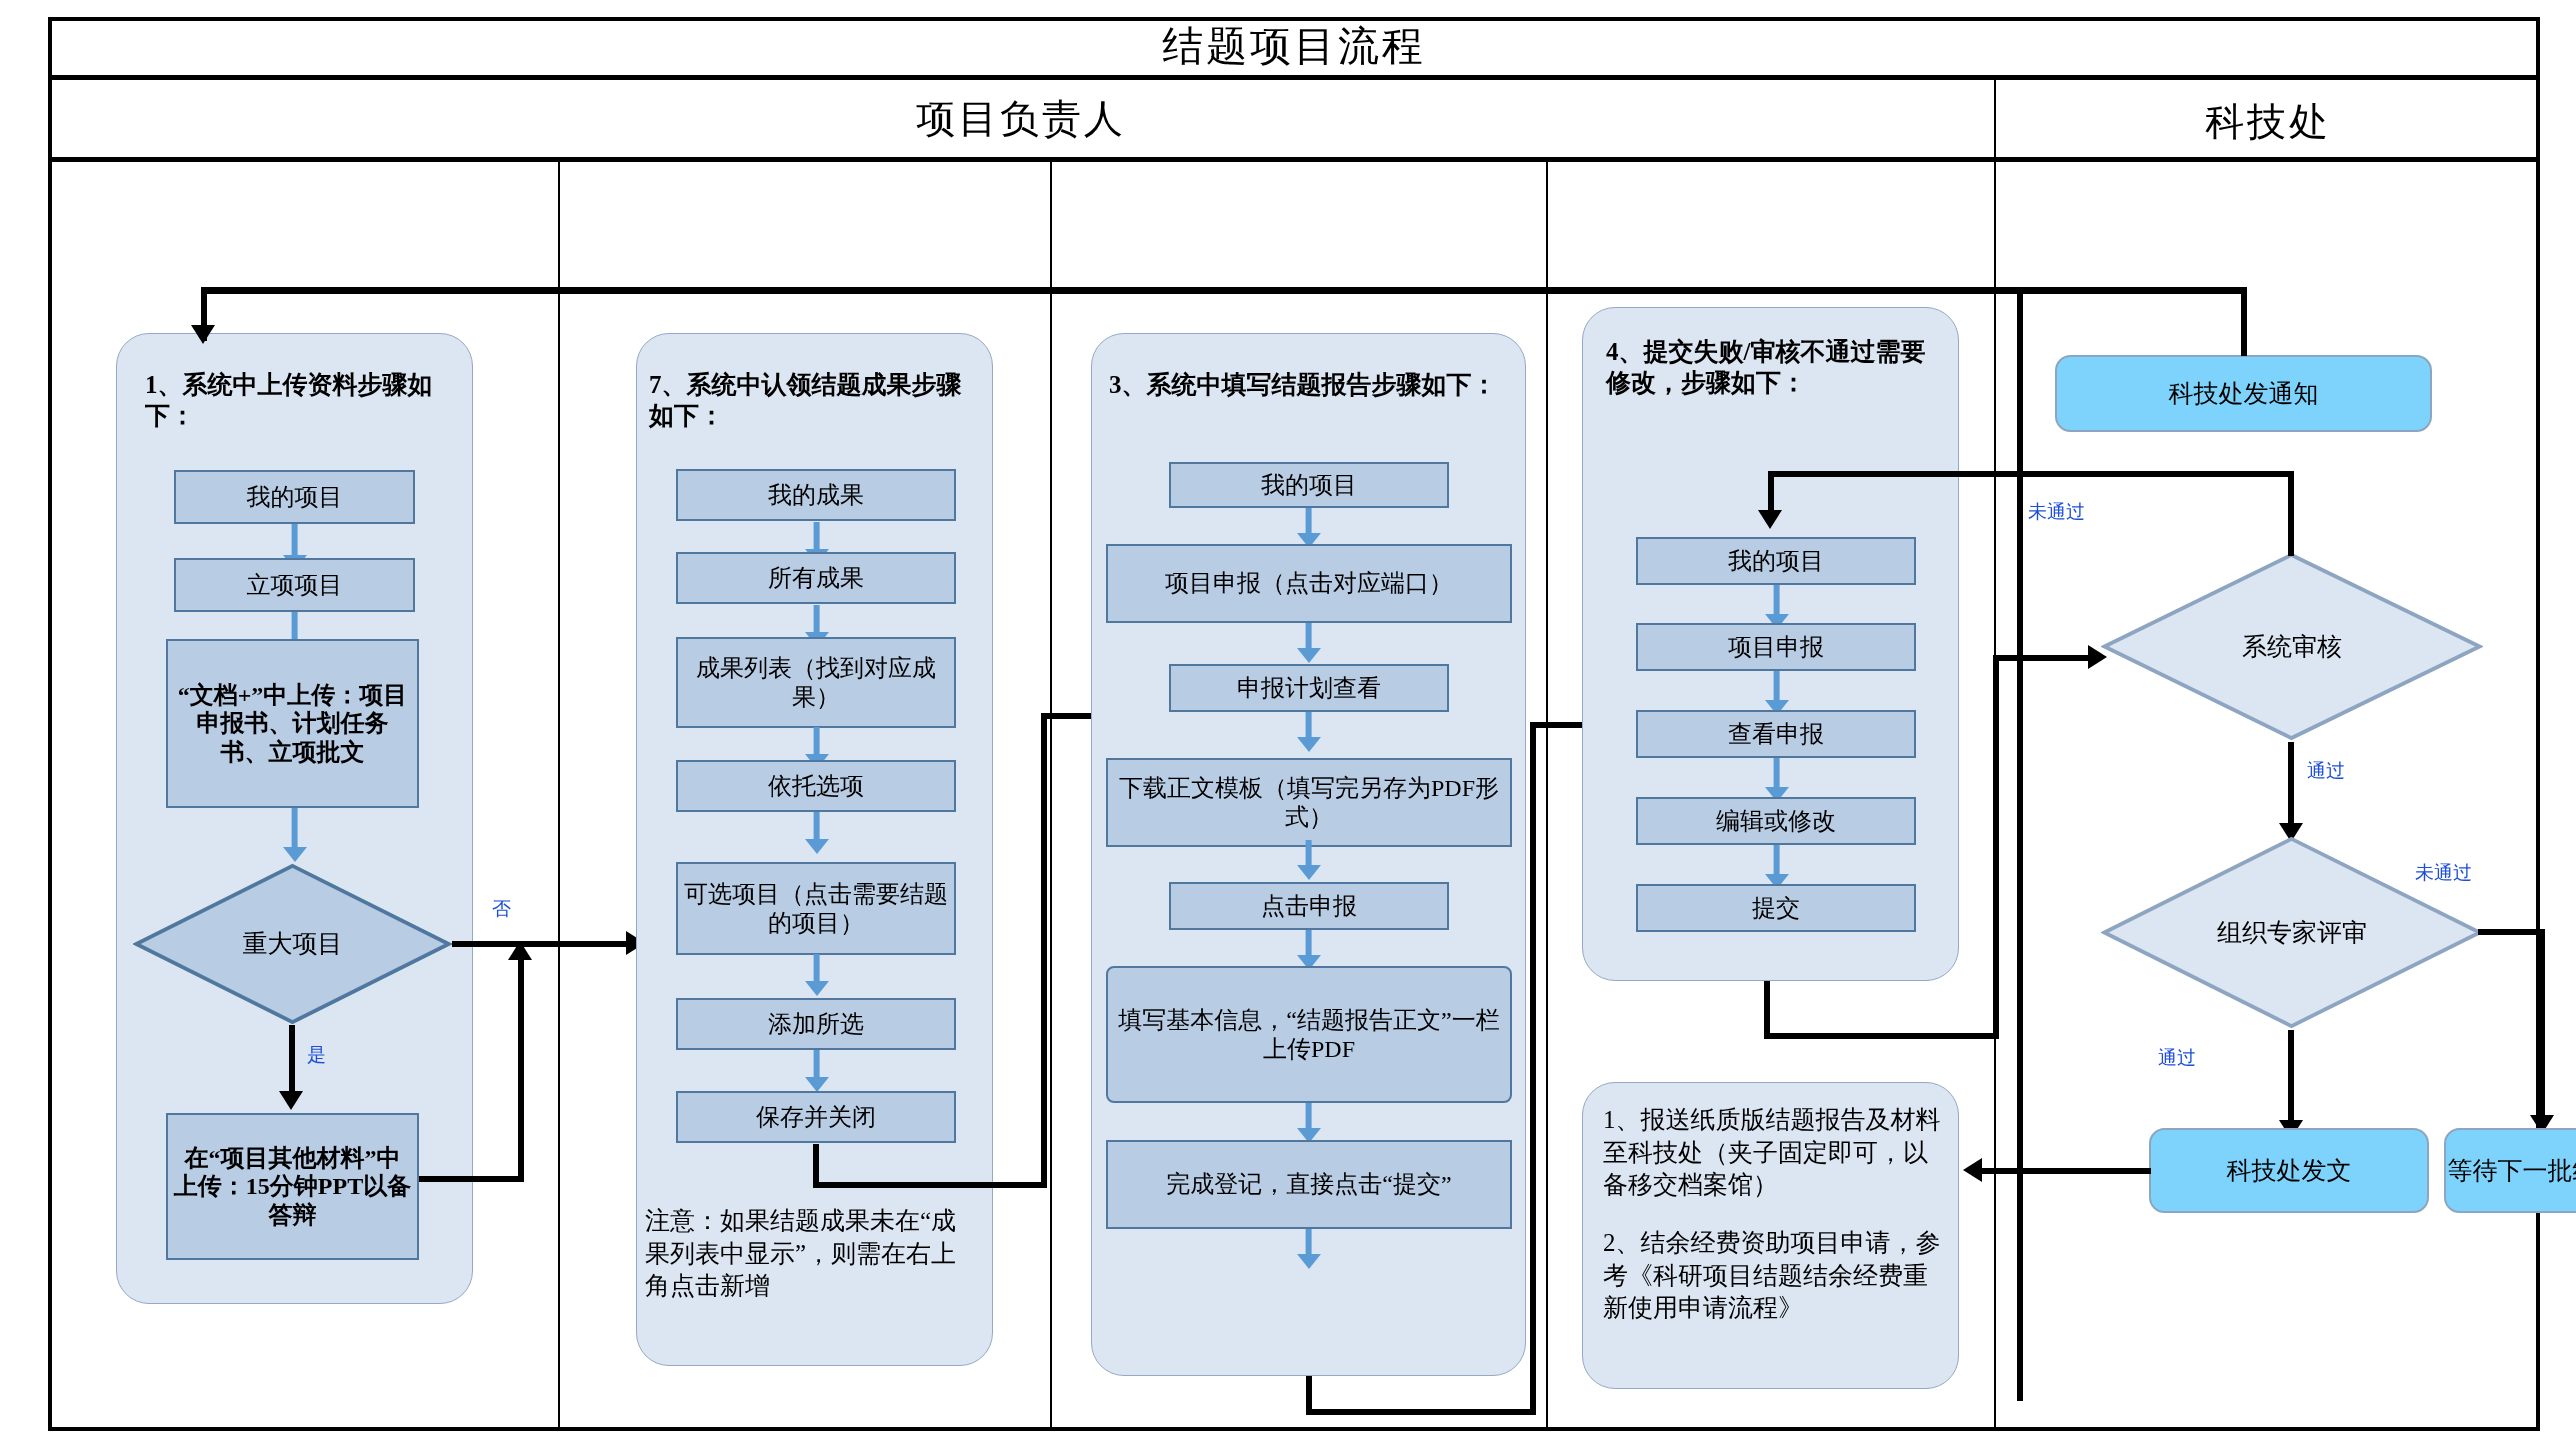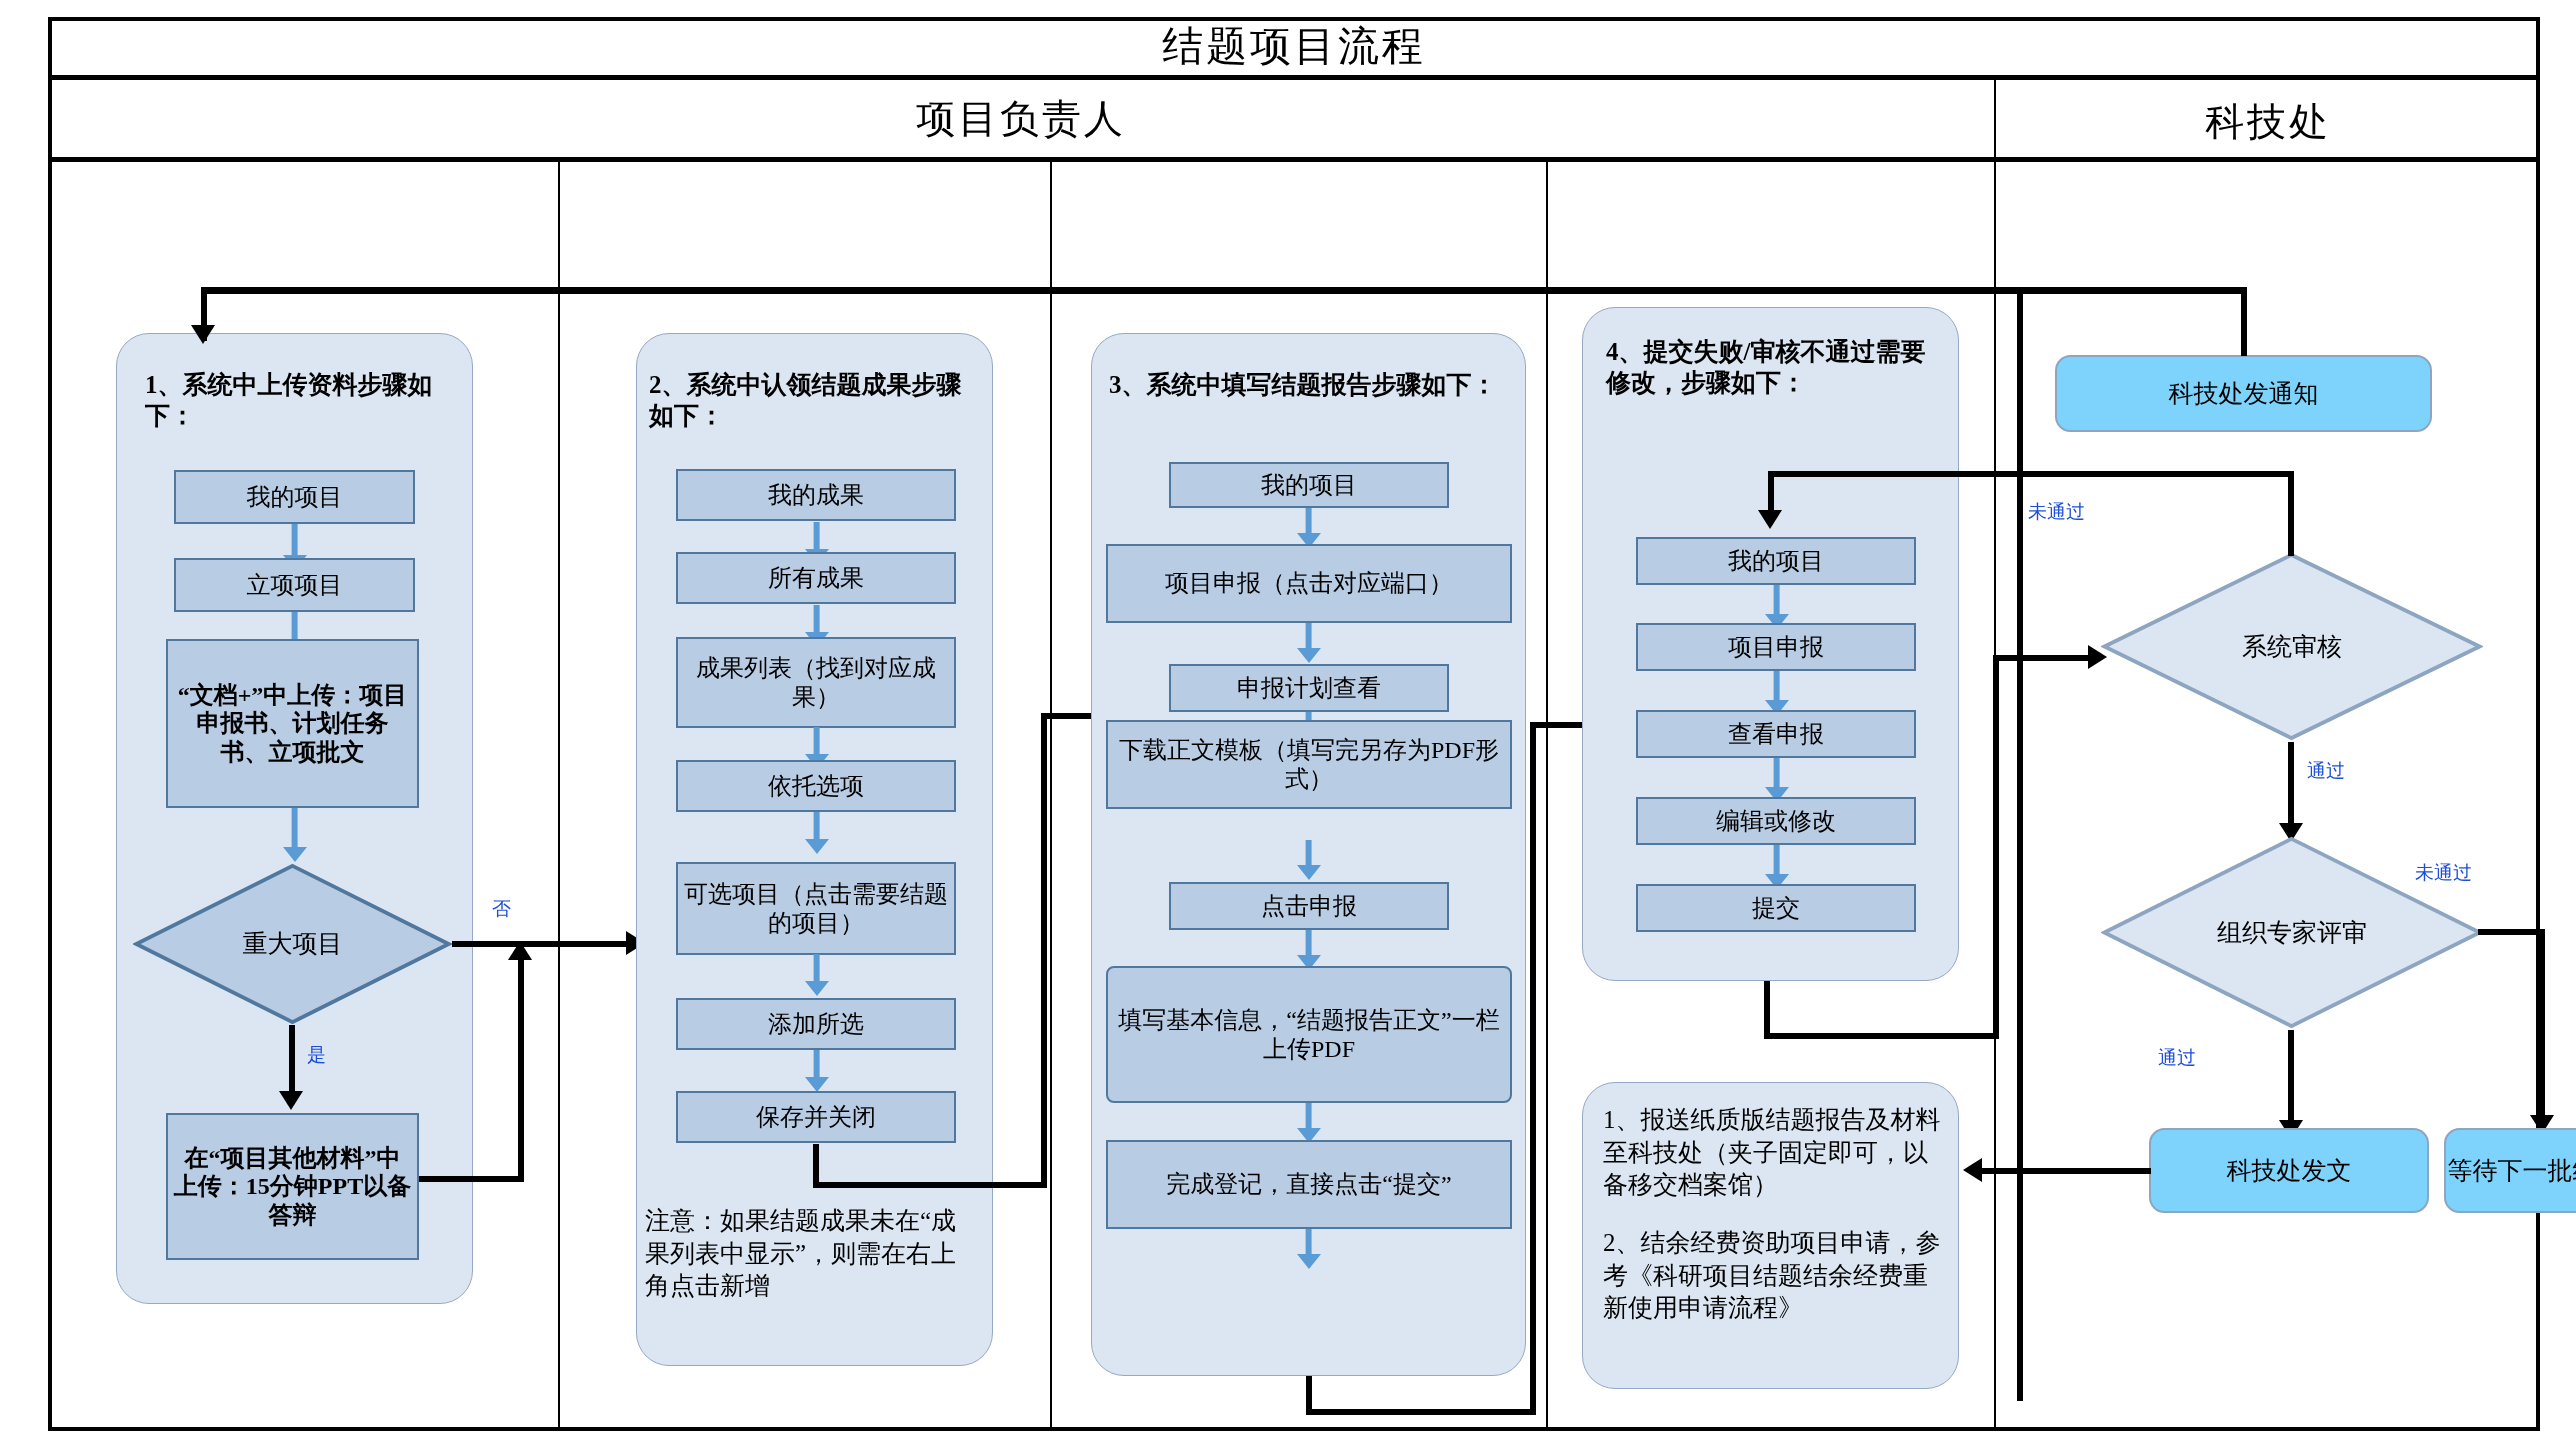--- a/index.html
+++ b/index.html
@@ -122,21 +122,21 @@
   <div class="kline" style="left:452px;top:941px;width:178px;height:5.8px;"></div>
   <div class="kline" style="left:518px;top:941px;width:5.8px;height:241px;"></div>
   <div class="kline" style="left:419px;top:1176px;width:104px;height:5.8px;"></div>
   <div class="karrow-u" style="left:508px;top:941px;"></div>
   <div class="elabel" style="left:492px;top:896px;">否</div>
 
   <div class="kline" style="left:626px;top:941px;width:11.6px;height:5.8px;"></div>
   <div class="karrow-r" style="left:626px;top:931px;"></div>
 
   <div class="pool" style="left:636px;top:333px;width:357px;height:1033px;"></div>
-  <div class="pool-title" style="left:649px;top:369px;width:328px;">2、系统中认领结题成果步骤如下：</div>
+  <div class="pool-title" style="left:649px;top:369px;width:328px;">7、系统中认领结题成果步骤如下：</div>
 
   <div class="box" style="left:676px;top:469px;width:280px;height:52px;">我的成果</div>
   <div class="barrow" style="left:804px;top:522px;width:25px;height:42px;">
     <div class="stem" style="height:27px;"></div>
       <div class="head" style="top:27px;"></div>
   </div>
   <div class="box" style="left:676px;top:552px;width:280px;height:52px;">所有成果</div>
   <div class="barrow" style="left:804px;top:605px;width:25px;height:42px;">
     <div class="stem" style="height:27px;"></div>
       <div class="head" style="top:27px;"></div>
@@ -182,21 +182,21 @@
   <div class="box" style="left:1106px;top:544px;width:406px;height:79px;">项目申报（点击对应端口）</div>
   <div class="barrow" style="left:1296px;top:623px;width:25px;height:41px;">
     <div class="stem" style="height:25px;"></div>
       <div class="head" style="top:25px;"></div>
   </div>
   <div class="box" style="left:1169px;top:664px;width:280px;height:48px;">申报计划查看</div>
   <div class="barrow" style="left:1296px;top:712px;width:25px;height:41px;">
     <div class="stem" style="height:25px;"></div>
       <div class="head" style="top:25px;"></div>
   </div>
-  <div class="box" style="left:1106px;top:720px;width:406px;height:89px;">下载正文模板（填写完另存为PDF形式）</div>
+  <div class="box" style="left:1106px;top:758px;width:406px;height:89px;">下载正文模板（填写完另存为PDF形式）</div>
   <div class="barrow" style="left:1296px;top:840px;width:25px;height:41px;">
     <div class="stem" style="height:25px;"></div>
       <div class="head" style="top:25px;"></div>
   </div>
   <div class="box" style="left:1169px;top:882px;width:280px;height:48px;">点击申报</div>
   <div class="barrow" style="left:1296px;top:930px;width:25px;height:41px;">
     <div class="stem" style="height:25px;"></div>
       <div class="head" style="top:25px;"></div>
   </div>
   <div class="box" style="left:1106px;top:966px;width:406px;height:137px;border-radius:8px;">填写基本信息，“结题报告正文”一栏上传PDF</div>

